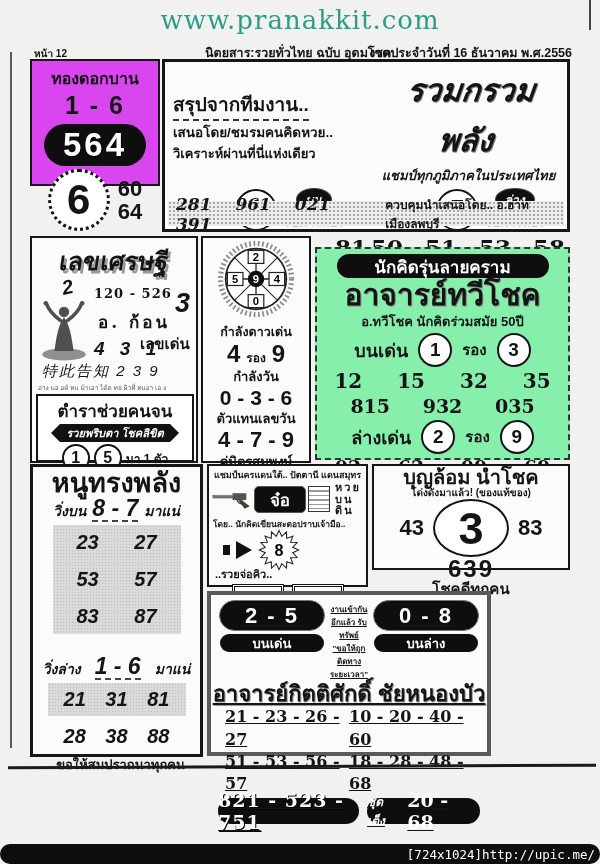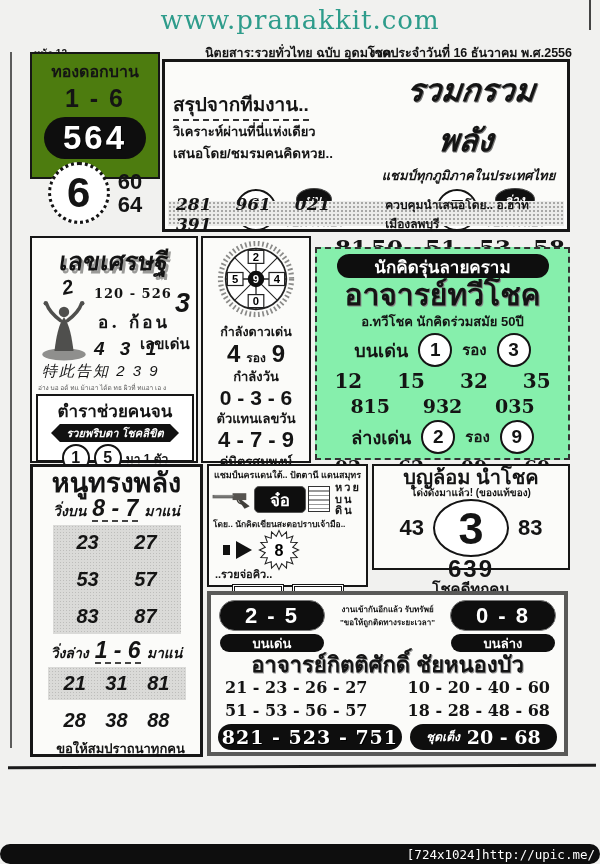--- a/index.html
+++ b/index.html
@@ -30,43 +30,43 @@
 <div id="page">
 
   <div class="abs" style="left:10px;top:52px;width:2px;height:696px;background:#2a2a2a;opacity:.75;"></div>
   <div class="abs" style="right:9px;top:0;width:2px;height:30px;background:#444;"></div>
 
   <div class="abs c" style="left:0;top:5px;width:100%;font-family:'DejaVu Serif',serif;font-size:26px;color:#2e9c8b;letter-spacing:1px;">www.pranakkit.com</div>
   <div class="abs" style="left:34px;top:46px;font-size:10px;font-weight:700;">หน้า 12</div>
   <div class="abs" style="left:205px;top:43px;font-size:12.5px;font-weight:700;">นิตยสาร:รวยทั่วไทย ฉบับ อุดมโชค</div>
   <div class="abs" style="right:28px;top:43px;font-size:12.5px;font-weight:700;">งวดประจำวันที่ 16 ธันวาคม พ.ศ.2556</div>
 
-  <div class="box c" style="left:30px;top:52px;width:130px;height:127px;background:#4d7c0f;">
+  <div class="box c" style="left:30px;top:59px;width:130px;height:127px;background:#d946ef;">
     <div style="font-size:16px;font-weight:800;margin-top:5px;">ทองดอกบาน</div>
     <div style="font-size:25px;font-weight:900;letter-spacing:2px;">1 - 6</div>
     <div class="blackbox" style="width:102px;height:42px;margin:4px auto 2px auto;">
       <span style="font-size:33px;font-weight:900;letter-spacing:3px;text-shadow:1px 1px 0 #000;">564</span>
     </div>
     <div style="display:flex;align-items:center;justify-content:center;gap:8px;margin-top:3px;">
       <span class="circle" style="width:56px;height:56px;border-width:3px;border-style:dotted;">
         <span style="font-size:42px;font-weight:900;">6</span>
       </span>
       <span style="display:flex;flex-direction:column;line-height:1.05;font-size:22px;font-weight:800;">
         <span>60</span>
         <span>64</span>
       </span>
     </div>
   </div>
 
   <div class="box" style="left:162px;top:59px;width:408px;height:173px;border-width:3px;">
     <div style="display:flex;padding:3px 8px 0 8px;">
       <div style="width:205px;margin-top:24px;">
         <div class="dline" style="font-size:19px;font-weight:900;display:inline-block;">สรุปจากทีมงาน..</div>
+        <div style="font-size:13.5px;font-weight:600;">เสนอโดย/ชมรมคนคิดหวย..</div>
         <div style="font-size:13px;font-weight:800;">วิเคราะห์ผ่านที่นี่แห่งเดียว</div>
-        <div style="font-size:13.5px;font-weight:600;">เสนอโดย/ชมรมคนคิดหวย..</div>
       </div>
       <div class="c" style="flex:1;">
         <div style="font-size:31px;font-weight:900;font-style:italic;transform:skewX(-6deg);text-shadow:1px 1px 0 #777;">รวมกรวมพลัง</div>
         <div style="font-size:13px;font-weight:800;font-style:italic;">แชมป์ทุกภูมิภาคในประเทศไทย</div>
       </div>
     </div>
     <div style="display:flex;justify-content:space-around;align-items:center;margin-top:2px;">
       <div style="display:flex;align-items:center;gap:6px;">
         <span style="font-size:17px;font-weight:800;">ฟันธง</span>
         <span class="circle" style="width:38px;height:38px;font-size:27px;">
@@ -204,21 +204,21 @@
     <div style="display:flex;justify-content:center;align-items:baseline;gap:6px;">
       <span class="hand" style="font-size:14px;">วิ่งบน</span>
       <span class="hand" style="font-size:23px;border-bottom:2px dashed #444;line-height:1;">8 - 7</span>
       <span class="hand" style="font-size:14px;">มาแน่</span>
     </div>
     <div class="shade" style="width:128px;margin:3px auto 0 auto;padding:2px 0;">
       <div class="hand" style="font-size:20px;word-spacing:30px;margin:4px 0 14px 0;">23 27</div>
       <div class="hand" style="font-size:20px;word-spacing:30px;margin:0 0 14px 0;">53 57</div>
       <div class="hand" style="font-size:20px;word-spacing:30px;margin:0 0 4px 0;">83 87</div>
     </div>
-    <div style="display:flex;justify-content:center;align-items:baseline;gap:6px;margin-top:5px;">
+    <div style="display:flex;justify-content:center;align-items:baseline;gap:14px;margin-top:21px;">
       <span class="hand" style="font-size:14px;">วิ่งล่าง</span>
       <span class="hand" style="font-size:23px;border-bottom:2px dashed #444;line-height:1;">1 - 6</span>
       <span class="hand" style="font-size:14px;">มาแน่</span>
     </div>
     <div class="shade" style="width:138px;margin:3px auto 0 auto;padding:5px 0;">
       <div class="hand" style="font-size:20px;word-spacing:14px;">21 31 81</div>
     </div>
     <div class="hand" style="font-size:20px;word-spacing:14px;margin-top:9px;">28 38 88</div>
     <div style="font-size:13px;font-weight:700;margin-top:6px;padding-left:8px;">ขอให้สมปราถนาทุกคน</div>
   </div>
@@ -271,21 +271,21 @@
       <span style="font-size:22px;font-weight:900;">43</span>
       <span class="circle" style="width:72px;height:54px;border-width:2.5px;border-radius:50%;">
         <span style="font-size:45px;font-weight:900;line-height:1;">3</span>
       </span>
       <span style="font-size:22px;font-weight:900;">83</span>
     </div>
     <div style="font-size:24px;font-weight:900;line-height:1;letter-spacing:2px;">639</div>
     <div style="font-size:15px;font-weight:900;line-height:1.05;">โชคดีทุกคน</div>
   </div>
 
-  <div style="position:absolute;left:207px;top:591px;width:361px;height:165px;border:4px solid #5a5a58;background:#fbfbf9;box-sizing:border-box;">
+  <div style="position:absolute;left:207px;top:591px;width:284px;height:165px;border:4px solid #5a5a58;background:#fbfbf9;box-sizing:border-box;text-decoration:underline;">
     <div style="display:flex;justify-content:space-between;align-items:flex-start;padding:5px 8px 0 8px;">
       <div style="display:flex;flex-direction:column;gap:3px;align-items:center;">
         <span class="blackbox" style="width:104px;height:29px;border:1px solid #777;">
           <span style="font-size:22px;font-weight:900;letter-spacing:2px;">2 - 5</span>
           </span>
         <span class="blackbox" style="width:104px;height:18px;">
           <span style="font-size:13px;font-weight:900;">บนเด่น</span>
           </span>
       </div>
       <div class="c" style="flex:1;padding:3px 4px 0 4px;">

